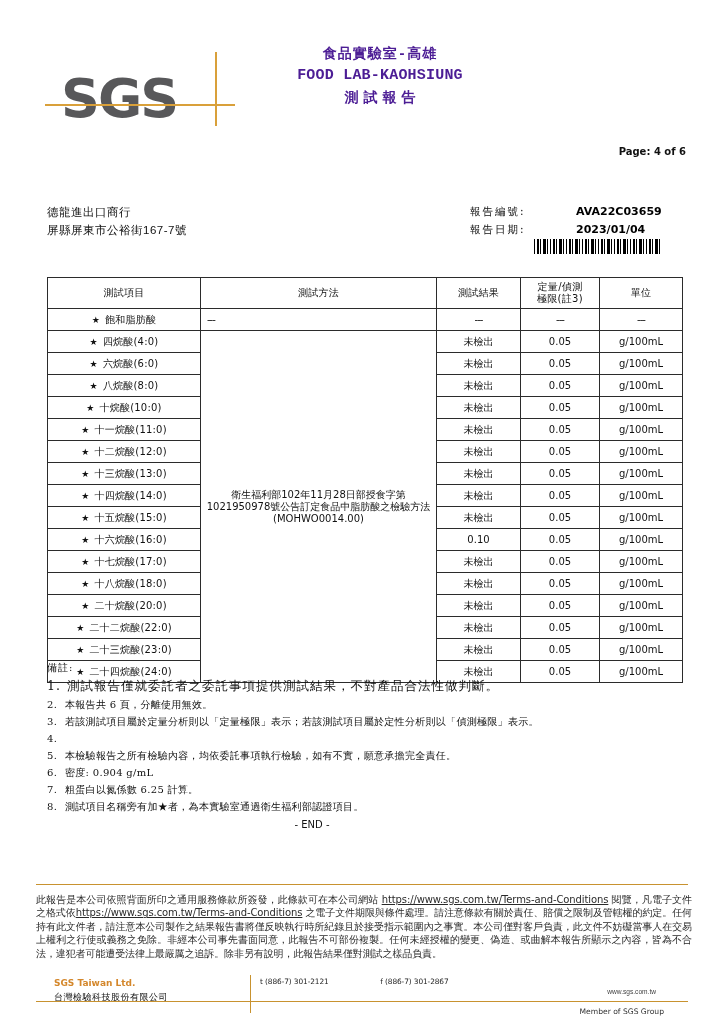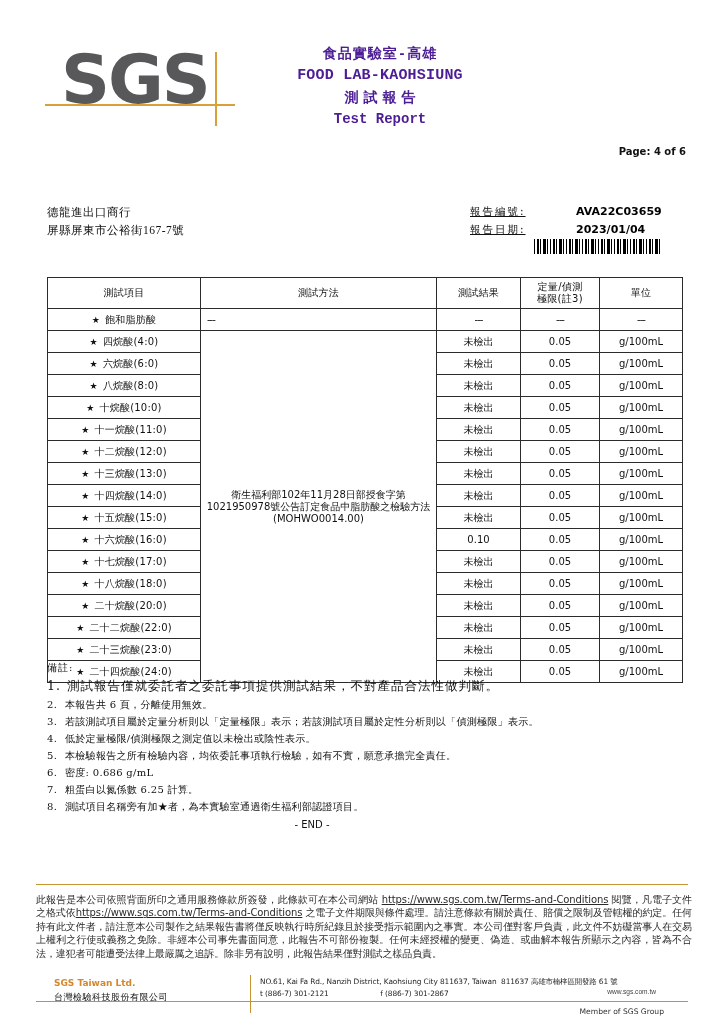--- a/index.html
+++ b/index.html
@@ -28,25 +28,26 @@
     height: 110px;
   }
   .logo-wrap {
     position: absolute;
     left: 55px; top: 6px;
     width: 170px; height: 74px;
   }
   .logo-text {
     font-family: "DejaVu Sans", "Liberation Sans", sans-serif;
     font-weight: bold;
-    font-size: 68px;
+    font-size: 54px;
     letter-spacing: -2px;
     color: #58585a;
     line-height: 60px;
     padding-left: 6px;
+    margin-top: 19px;
   }
   .logo-rule-h {
     position: absolute;
     left: -10px; top: 54px;
     width: 190px; height: 2px;
     background: #d9a03a;
   }
   .logo-rule-v {
     position: absolute;
     left: 160px; top: 2px;
@@ -72,21 +73,21 @@
     font-size: 10px;
     font-family: "DejaVu Sans", "Liberation Sans", sans-serif;
     color: #111;
     font-weight: bold;
   }
 
   
   .client {
     position: absolute;
     left: 47px; top: 203px;
-    font-family: Liberation Serif, serif;
+    font-family: Liberation Sans, sans-serif;
     font-size: 11.5px;
     line-height: 18px;
     color: #111;
     letter-spacing: .5px;
   }
   .meta {
     position: absolute;
     right: 36px; top: 203px;
     width: 260px;
   }
@@ -97,21 +98,20 @@
     line-height: 17px;
     margin-bottom: 1px;
   }
   .meta-label {
     font-family: "DejaVu Serif", "Liberation Serif", serif;
     font-size: 10.5px;
     letter-spacing: 2px;
     color: #111;
     width: 106px;
     text-align: left;
-    text-decoration: underline;
   }
   .meta-value {
     font-family: "DejaVu Sans", "Liberation Sans", sans-serif;
     font-size: 11px;
     font-weight: bold;
     color: #000;
     width: 112px;
     text-align: left;
   }
   .barcode {
@@ -305,21 +305,20 @@
   <div class="header">
     <div class="logo-wrap">
       <div class="logo-text">SGS</div>
       <div class="logo-rule-h"></div>
       <div class="logo-rule-v"></div>
     </div>
     <div class="title-block">
       <div class="t-cn1">食品實驗室-高雄</div>
       <div class="t-en1">FOOD LAB-KAOHSIUNG</div>
       <div class="t-cn2">測試報告</div>
-      <div class="t-en2">Test Report</div>
     </div>
   </div>
 
   <div class="page-num">Page: 4 of 6</div>
 
   <div class="client">
     <div>德龍進出口商行</div>
     <div>屏縣屏東市公裕街167-7號</div>
   </div>
 
@@ -468,29 +467,28 @@
         <div class="note">
           <span class="n-idx">2.</span>
           <span>本報告共 6 頁，分離使用無效。</span>
         </div>
         <div class="note">
           <span class="n-idx">3.</span>
           <span>若該測試項目屬於定量分析則以「定量極限」表示；若該測試項目屬於定性分析則以「偵測極限」表示。</span>
         </div>
         <div class="note">
           <span class="n-idx">4.</span>
-          <span>低於定量極限/偵測極限之測定值以未檢出或陰性表示。</span>
         </div>
         <div class="note">
           <span class="n-idx">5.</span>
           <span>本檢驗報告之所有檢驗內容，均依委託事項執行檢驗，如有不實，願意承擔完全責任。</span>
         </div>
         <div class="note">
           <span class="n-idx">6.</span>
-          <span>密度: 0.686 g/mL</span>
+          <span>密度: 0.904 g/mL</span>
         </div>
         <div class="note">
           <span class="n-idx">7.</span>
           <span>粗蛋白以氮係數 6.25 計算。</span>
         </div>
         <div class="note">
           <span class="n-idx">8.</span>
           <span>測試項目名稱旁有加★者，為本實驗室通過衛生福利部認證項目。</span>
         </div>
       </div>
@@ -504,24 +502,20 @@
   </div>
 
   <div class="foot">
     <div class="foot-sgs">
       <div class="en">SGS Taiwan Ltd.</div>
       <div class="cn">台灣檢驗科技股份有限公司</div>
     </div>
     <div class="foot-divider"></div>
     <div class="foot-addr">
       <div>
-        <span>NO.61, Kai Fa Rd., Nanzih District, Kaohsiung City 811637, Taiwan</span>
-        &nbsp;<span>811637 高雄市楠梓區開發路 61 號</span>
-      </div>
-      <div>
         <span class="tel">t (886-7) 301-2121</span>
         <span>f (886-7) 301-2867</span>
       </div>
     </div>
     <div class="foot-web">www.sgs.com.tw</div>
   </div>
 
   <div class="foot-bottom-rule"></div>
   <div class="foot-member">Member of SGS Group</div>
 

